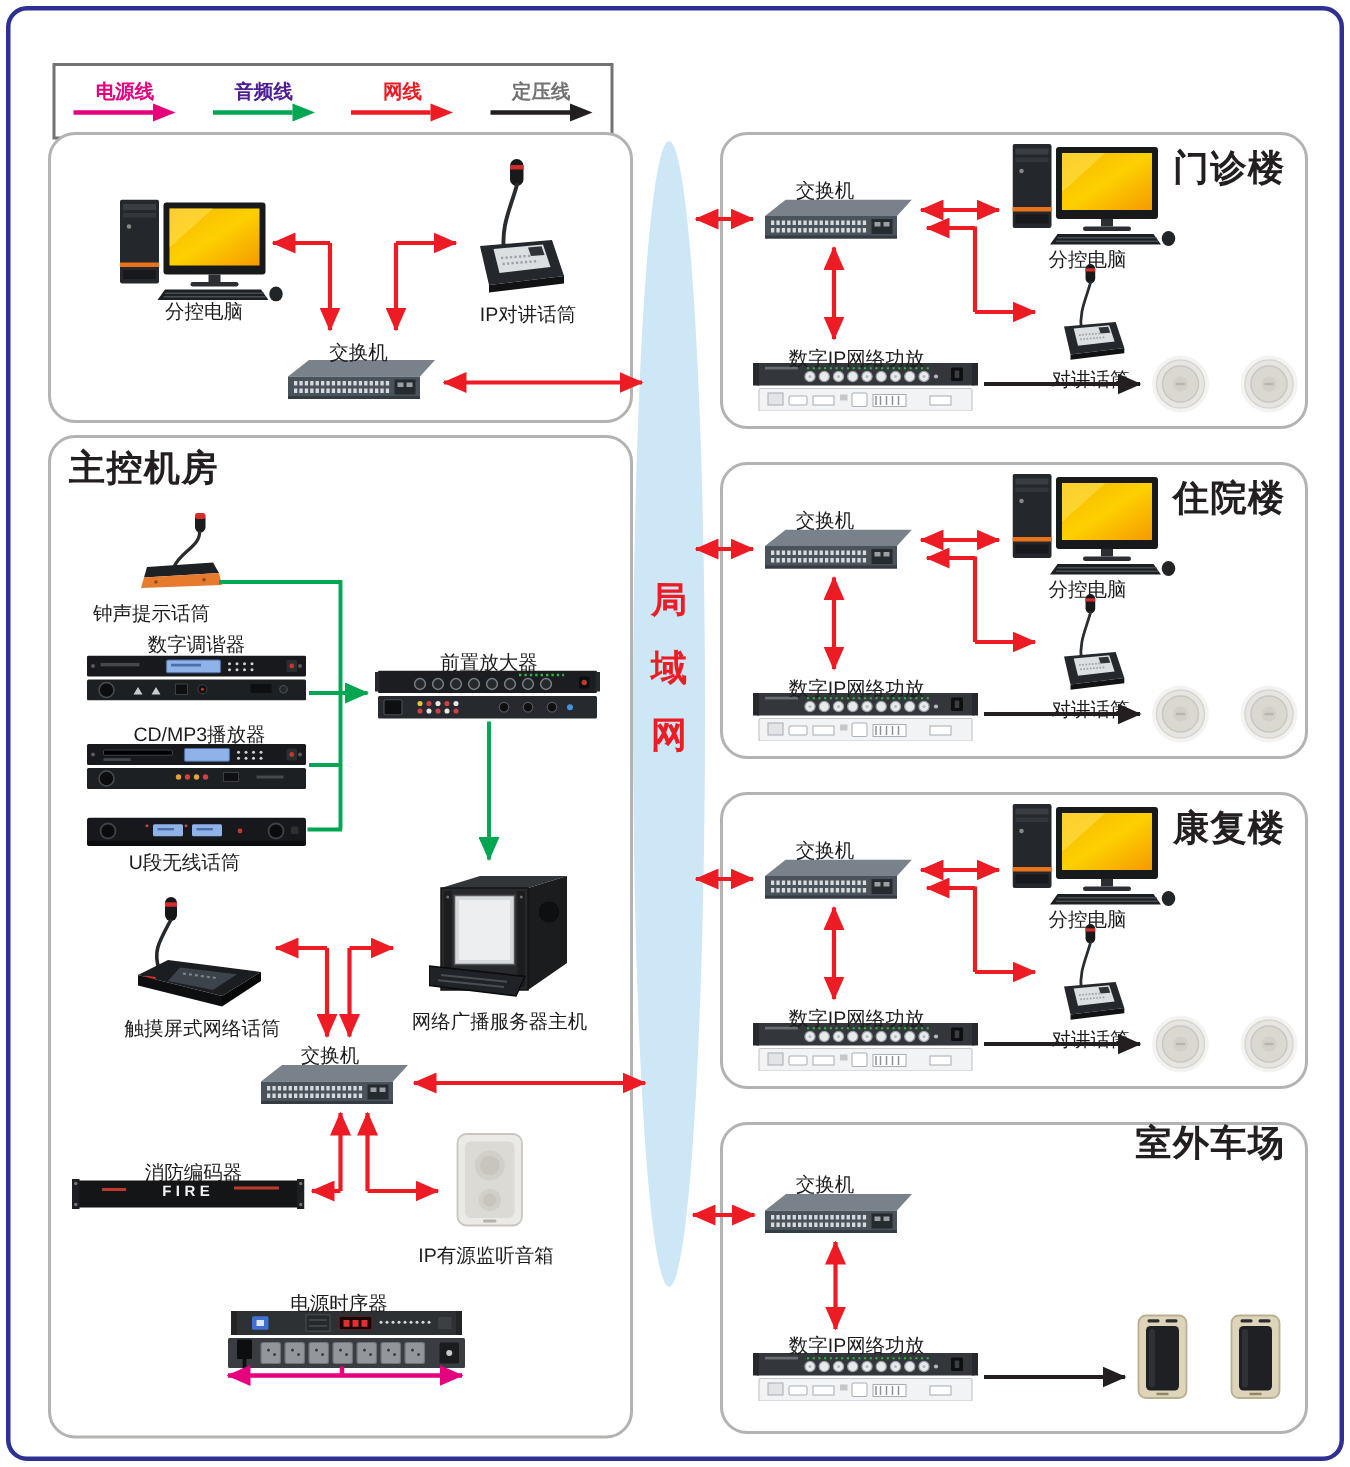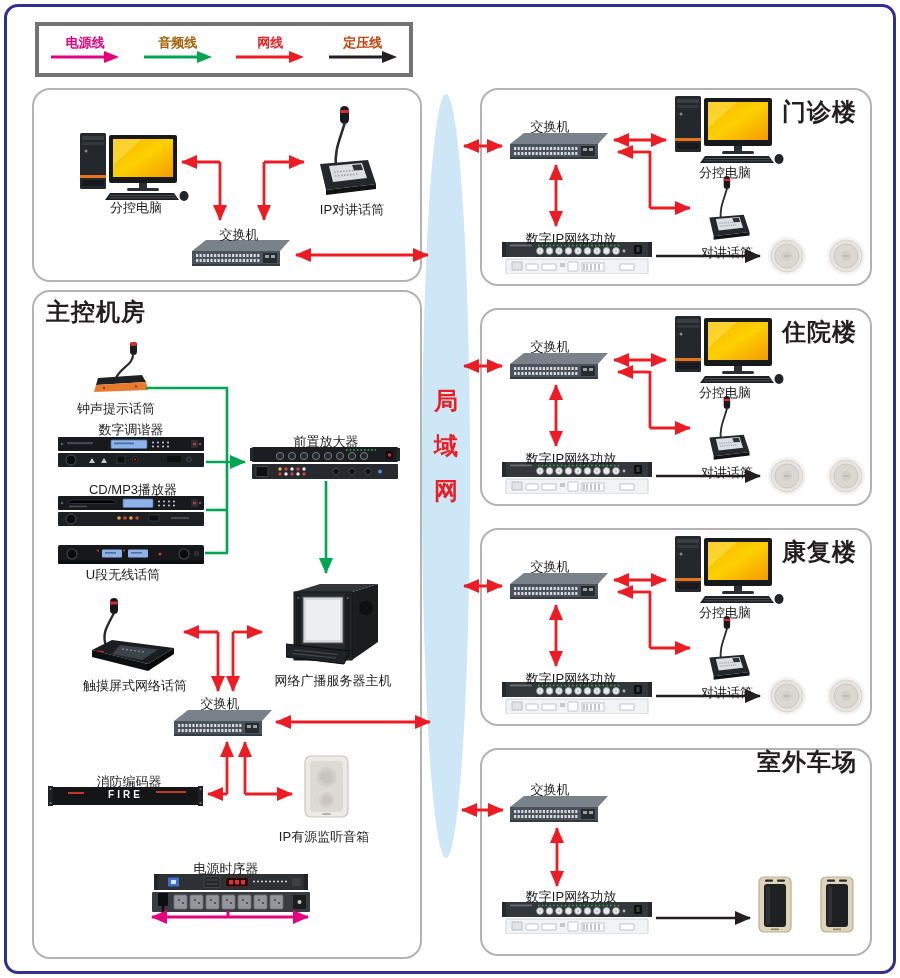--- a/index.html
+++ b/index.html
@@ -1,21 +1,21 @@
 <!DOCTYPE html>
 <html><head>
 <meta charset="utf-8">
 <style>
   html,body{margin:0;padding:0;background:#fff;}
   #canvas{position:relative;width:900px;height:978px;background:#fff;overflow:hidden;
           font-family:"Liberation Sans","DejaVu Sans",sans-serif;}
   #outer-border{position:absolute;left:4px;top:4px;right:4px;bottom:4px;
           border:3px solid #2e3192;border-radius:14px;pointer-events:none;}
   .panel{position:absolute;border:2px solid #b3b3b1;border-radius:18px;background:#fff;}
-  .legend{position:absolute;left:35px;top:22px;width:370px;height:47px;border:4px solid #737373;
+  .legend{position:absolute;left:35px;top:42px;width:370px;height:47px;border:2px solid #737373;
           background:#fff;display:flex;align-items:center;justify-content:space-around;}
   .leg-item{display:flex;flex-direction:column;align-items:center;gap:0;}
   .leg-label{font-size:13px;font-weight:bold;line-height:15px;}
   .title{position:absolute;font-size:24px;font-weight:bold;color:#231f20;letter-spacing:1px;white-space:nowrap;z-index:5;}
   .lbl{position:absolute;transform:translateX(-50%);white-space:nowrap;font-size:13px;color:#1c1c1c;z-index:5;}
   .dev{position:absolute;z-index:4;}
   .lan{position:absolute;left:422px;top:94px;width:48px;height:764px;border-radius:50%;z-index:1;}
   .lan-chars{position:absolute;top:295px;left:0;right:0;display:flex;flex-direction:column;
           align-items:center;gap:21px;font-size:24px;font-weight:bold;line-height:24px;}
   #overlay{position:absolute;left:0;top:0;z-index:20;pointer-events:none;}
@@ -364,35 +364,35 @@
 
   <div class="legend">
     <div class="leg-item">
       <span class="leg-label" style="color: rgb(229, 0, 126);">电源线</span>
       <svg width="72" height="14" viewBox="0 0 72 14">
           <line x1="2" y1="7" x2="55" y2="7" stroke-width="3" style="stroke: rgb(229, 0, 126);"></line>
           <polygon points="55,1 70,7 55,13" style="fill: rgb(229, 0, 126);"></polygon>
         </svg>
     </div>
     <div class="leg-item">
-      <span class="leg-label" style="color: #a16207; text-align: right;">音频线</span>
+      <span class="leg-label" style="color: #4c1d95; text-align: right;">音频线</span>
       <svg width="72" height="14" viewBox="0 0 72 14">
           <line x1="2" y1="7" x2="55" y2="7" stroke-width="3" style="stroke: rgb(0, 166, 81);"></line>
           <polygon points="55,1 70,7 55,13" style="fill: rgb(0, 166, 81);"></polygon>
         </svg>
     </div>
     <div class="leg-item">
       <span class="leg-label" style="color: rgb(237, 28, 36);">网线</span>
       <svg width="72" height="14" viewBox="0 0 72 14">
           <line x1="2" y1="7" x2="55" y2="7" stroke-width="3" style="stroke: rgb(237, 28, 36);"></line>
           <polygon points="55,1 70,7 55,13" style="fill: rgb(237, 28, 36);"></polygon>
         </svg>
     </div>
     <div class="leg-item">
-      <span class="leg-label" style="color: #c2410c;">定压线</span>
+      <span class="leg-label" style="color: #737373;">定压线</span>
       <svg width="72" height="14" viewBox="0 0 72 14">
           <line x1="2" y1="7" x2="55" y2="7" stroke-width="3" style="stroke: rgb(35, 31, 32);"></line>
           <polygon points="55,1 70,7 55,13" style="fill: rgb(35, 31, 32);"></polygon>
         </svg>
     </div>
   </div>
 
   <div class="panel" style="left:32px;top:88px;width:386px;height:190px;"></div>
   <div class="panel" style="left:32px;top:290px;width:386px;height:665px;"></div>
   <div class="panel" style="left:480px;top:88px;width:388px;height:194px;"></div>
@@ -410,21 +410,21 @@
   <span class="lbl" style="left:352px;top:201px;">IP对讲话筒</span>
   <svg class="dev" style="left:190px;top:240px;" width="100" height="28">
       <use href="#sym-switch"></use>
     </svg>
   <span class="lbl" style="left:239px;top:226px;">交换机</span>
 
   <div class="title" style="left:46px;top:296px;">主控机房</div>
   <svg class="dev" style="left:90px;top:342px;" width="66" height="50">
       <use href="#sym-bell"></use>
     </svg>
-  <span class="lbl" style="left:116px;top:400px;">钟声提示话筒</span>
+  <span class="lbl" style="left:101px;top:400px;">钟声提示话筒</span>
   <span class="lbl" style="left:131px;top:421px;">数字调谐器</span>
   <svg class="dev" style="left:55px;top:437px;" width="152" height="30">
       <use href="#sym-tuner"></use>
     </svg>
   <span class="lbl" style="left:133px;top:481px;">CD/MP3播放器</span>
   <svg class="dev" style="left:55px;top:496px;" width="152" height="30">
       <use href="#sym-cd"></use>
     </svg>
   <svg class="dev" style="left:58px;top:545px;" width="146" height="19">
       <use href="#sym-uhf"></use>

